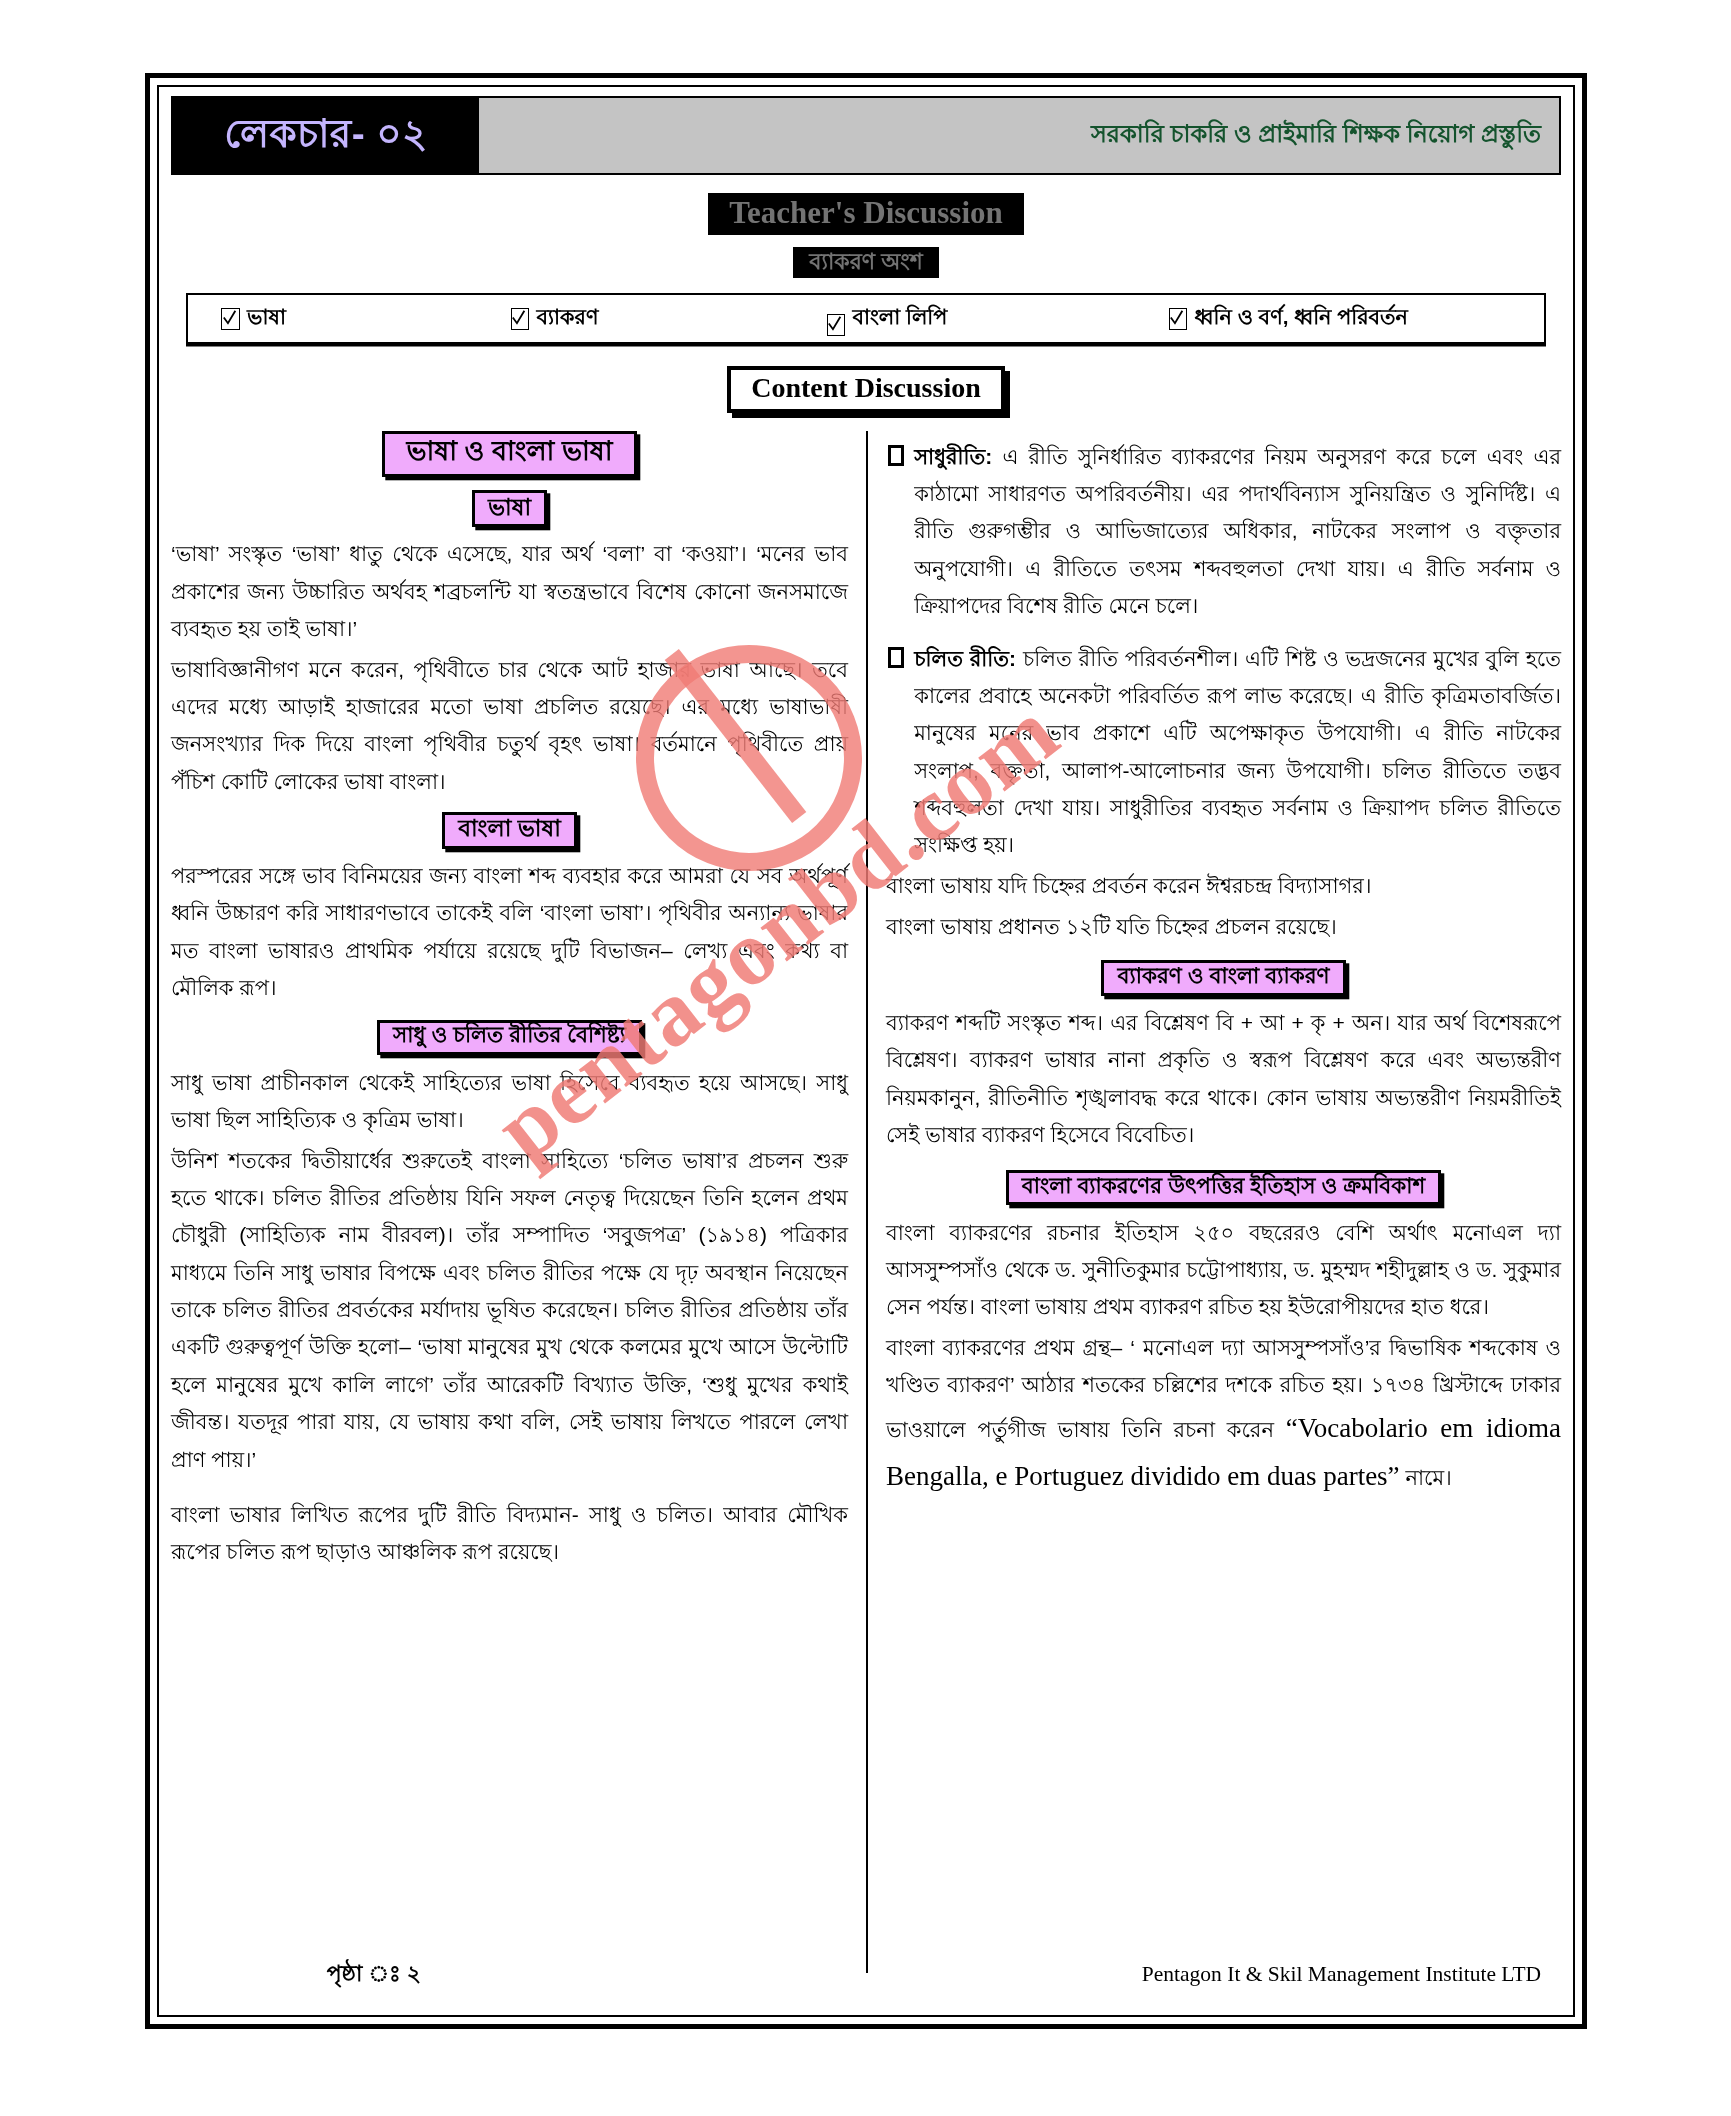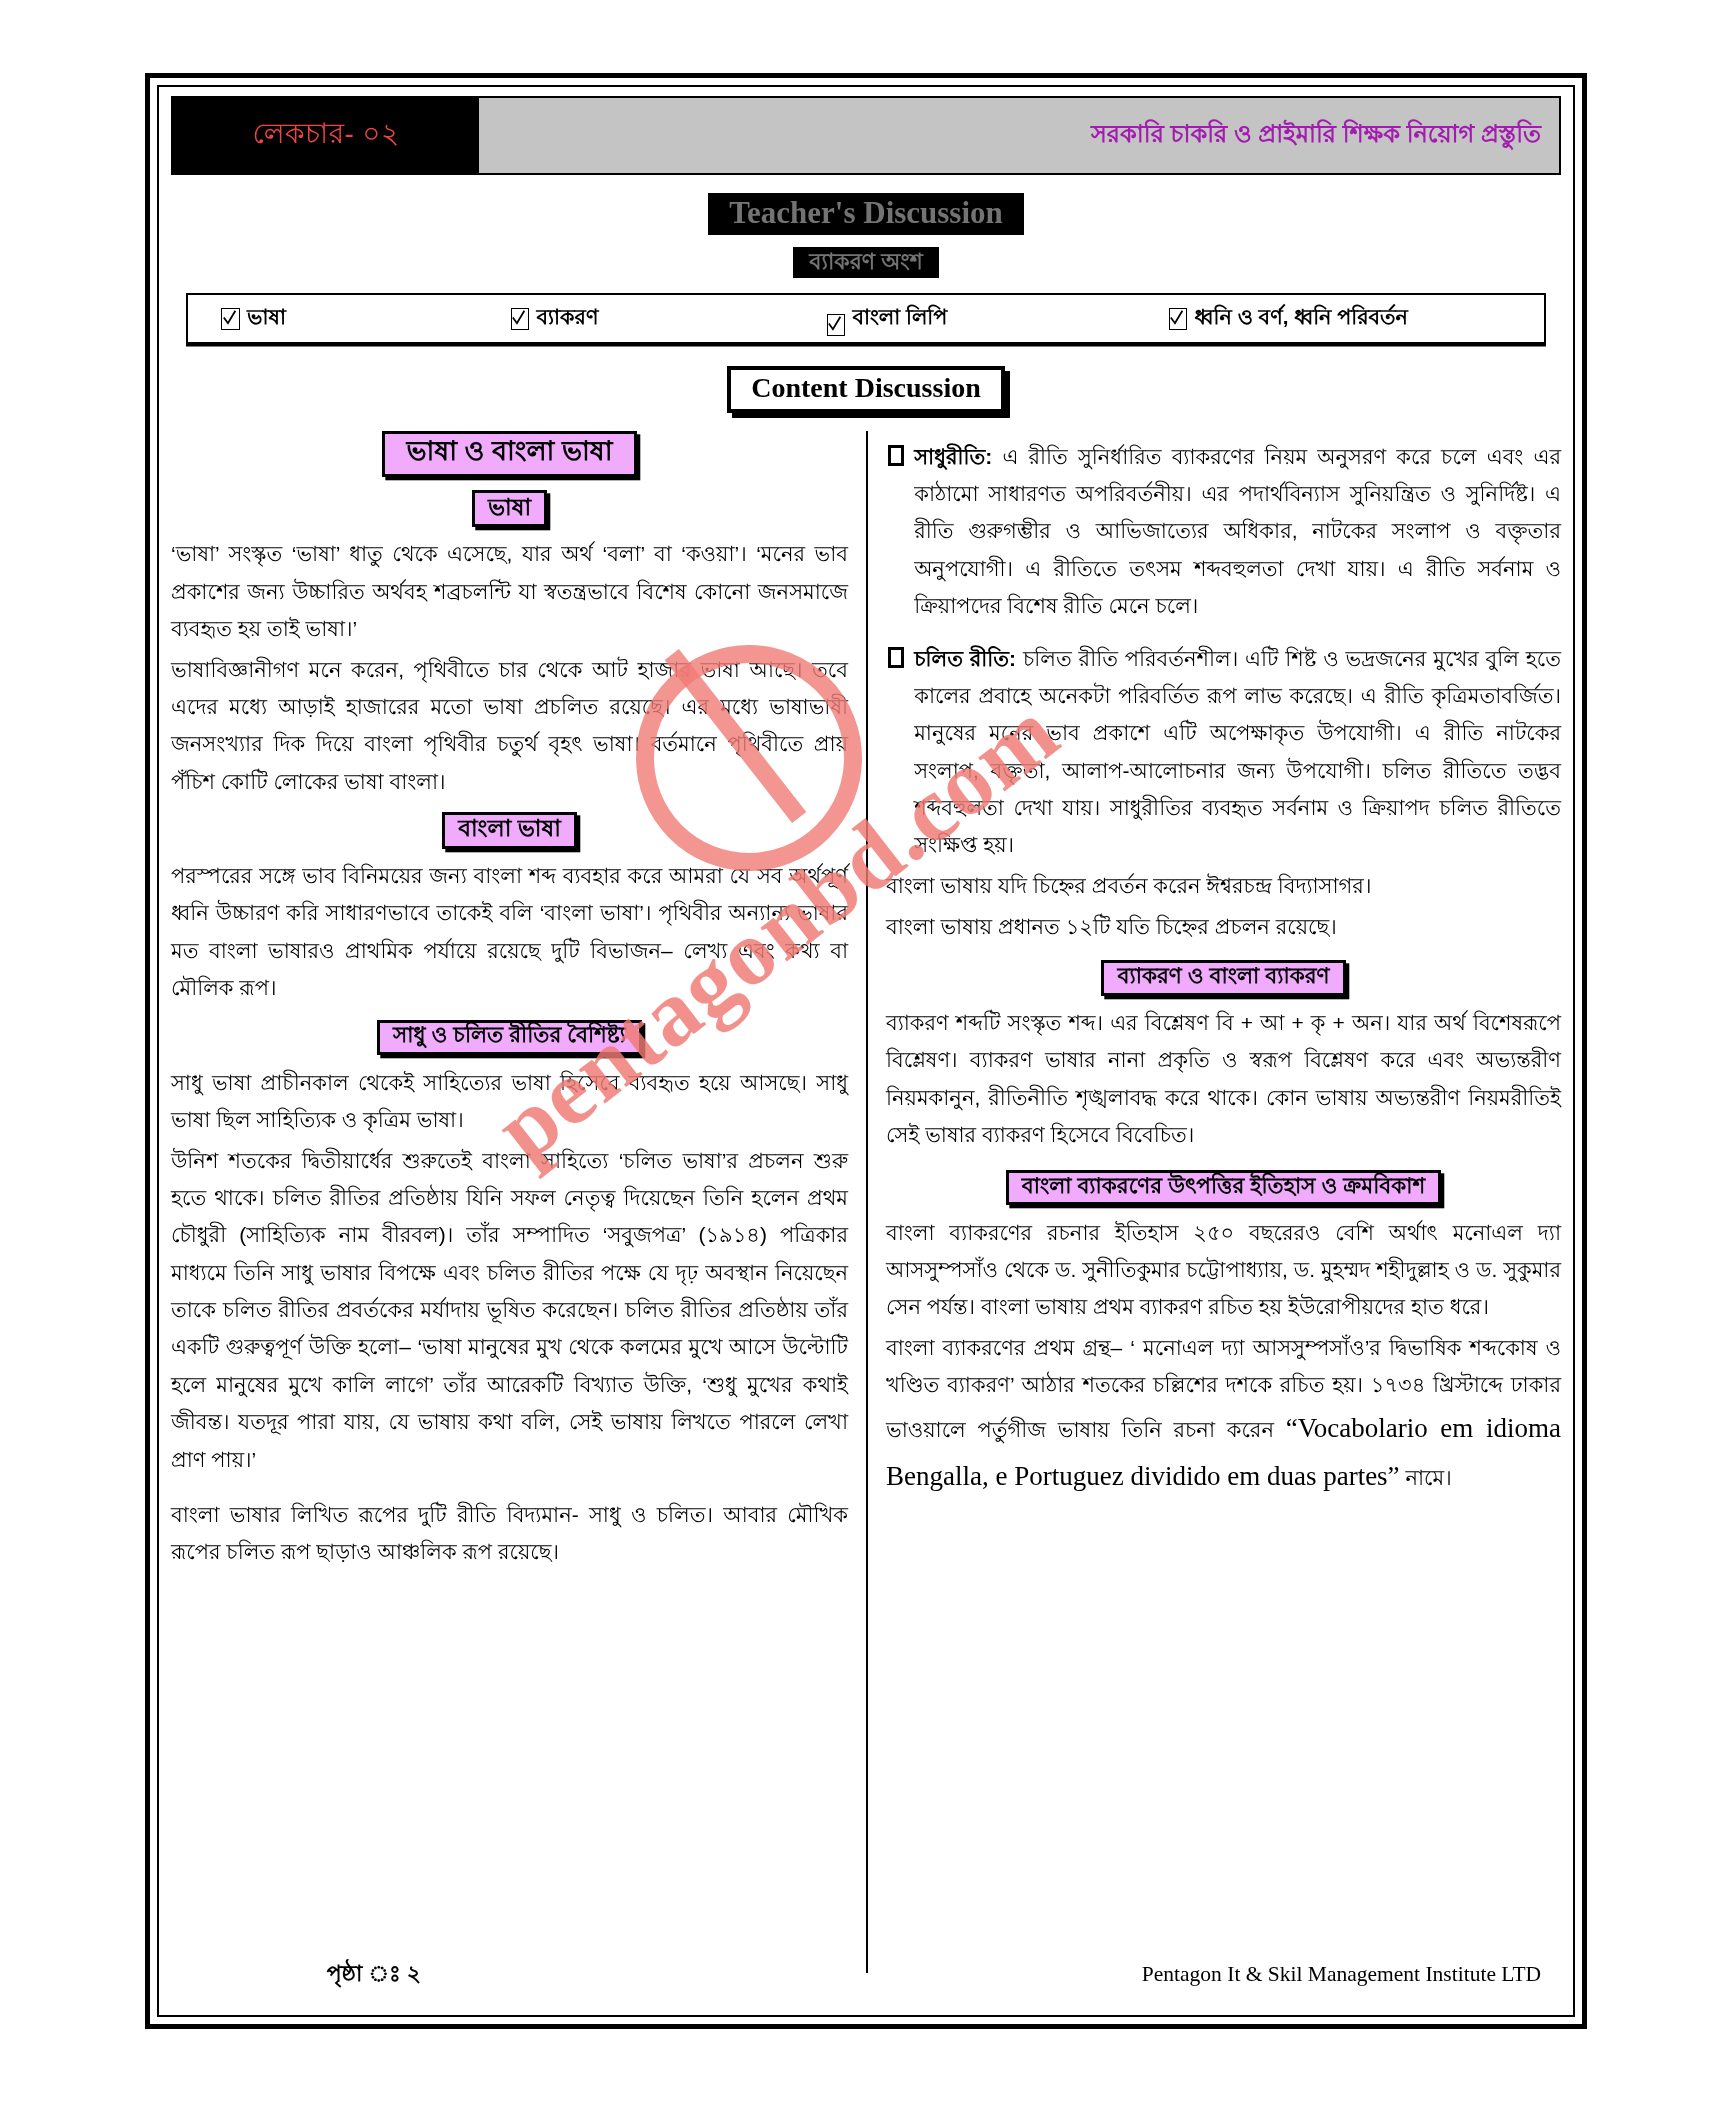--- a/index.html
+++ b/index.html
@@ -50,40 +50,40 @@
   .header-bar {
     display: flex;
     height: 79px;
     border: 2.5px solid #000;
     box-sizing: border-box;
     margin-bottom: 11.6px;
   }
   .header-lecture {
     flex: 0 0 306px;
     background: #000;
-    color: #ef4444;
+    color: #c4b5fd;
     display: flex;
     align-items: center;
     justify-content: center;
     font-family: "Liberation Sans", "DejaVu Sans", sans-serif;
-    font-weight: normal;
-    font-size: 28px;
+    font-weight: bold;
+    font-size: 39px;
     letter-spacing: 0.4px;
   }
   .header-right {
     flex: 1 1 auto;
     background: #c4c4c4;
     display: flex;
     align-items: center;
     justify-content: flex-end;
     padding-right: 18px;
     font-family: "Liberation Sans", "DejaVu Sans", sans-serif;
     font-weight: bold;
     font-size: 24px;
-    color: #a21caf;
+    color: #14532d;
   }
 
   
   .center-row { text-align: center; }
   .black-box {
     display: inline-block;
     background: #000;
     color: #737373;
     font-family: "Liberation Serif", "DejaVu Serif", serif;
     font-weight: bold;

